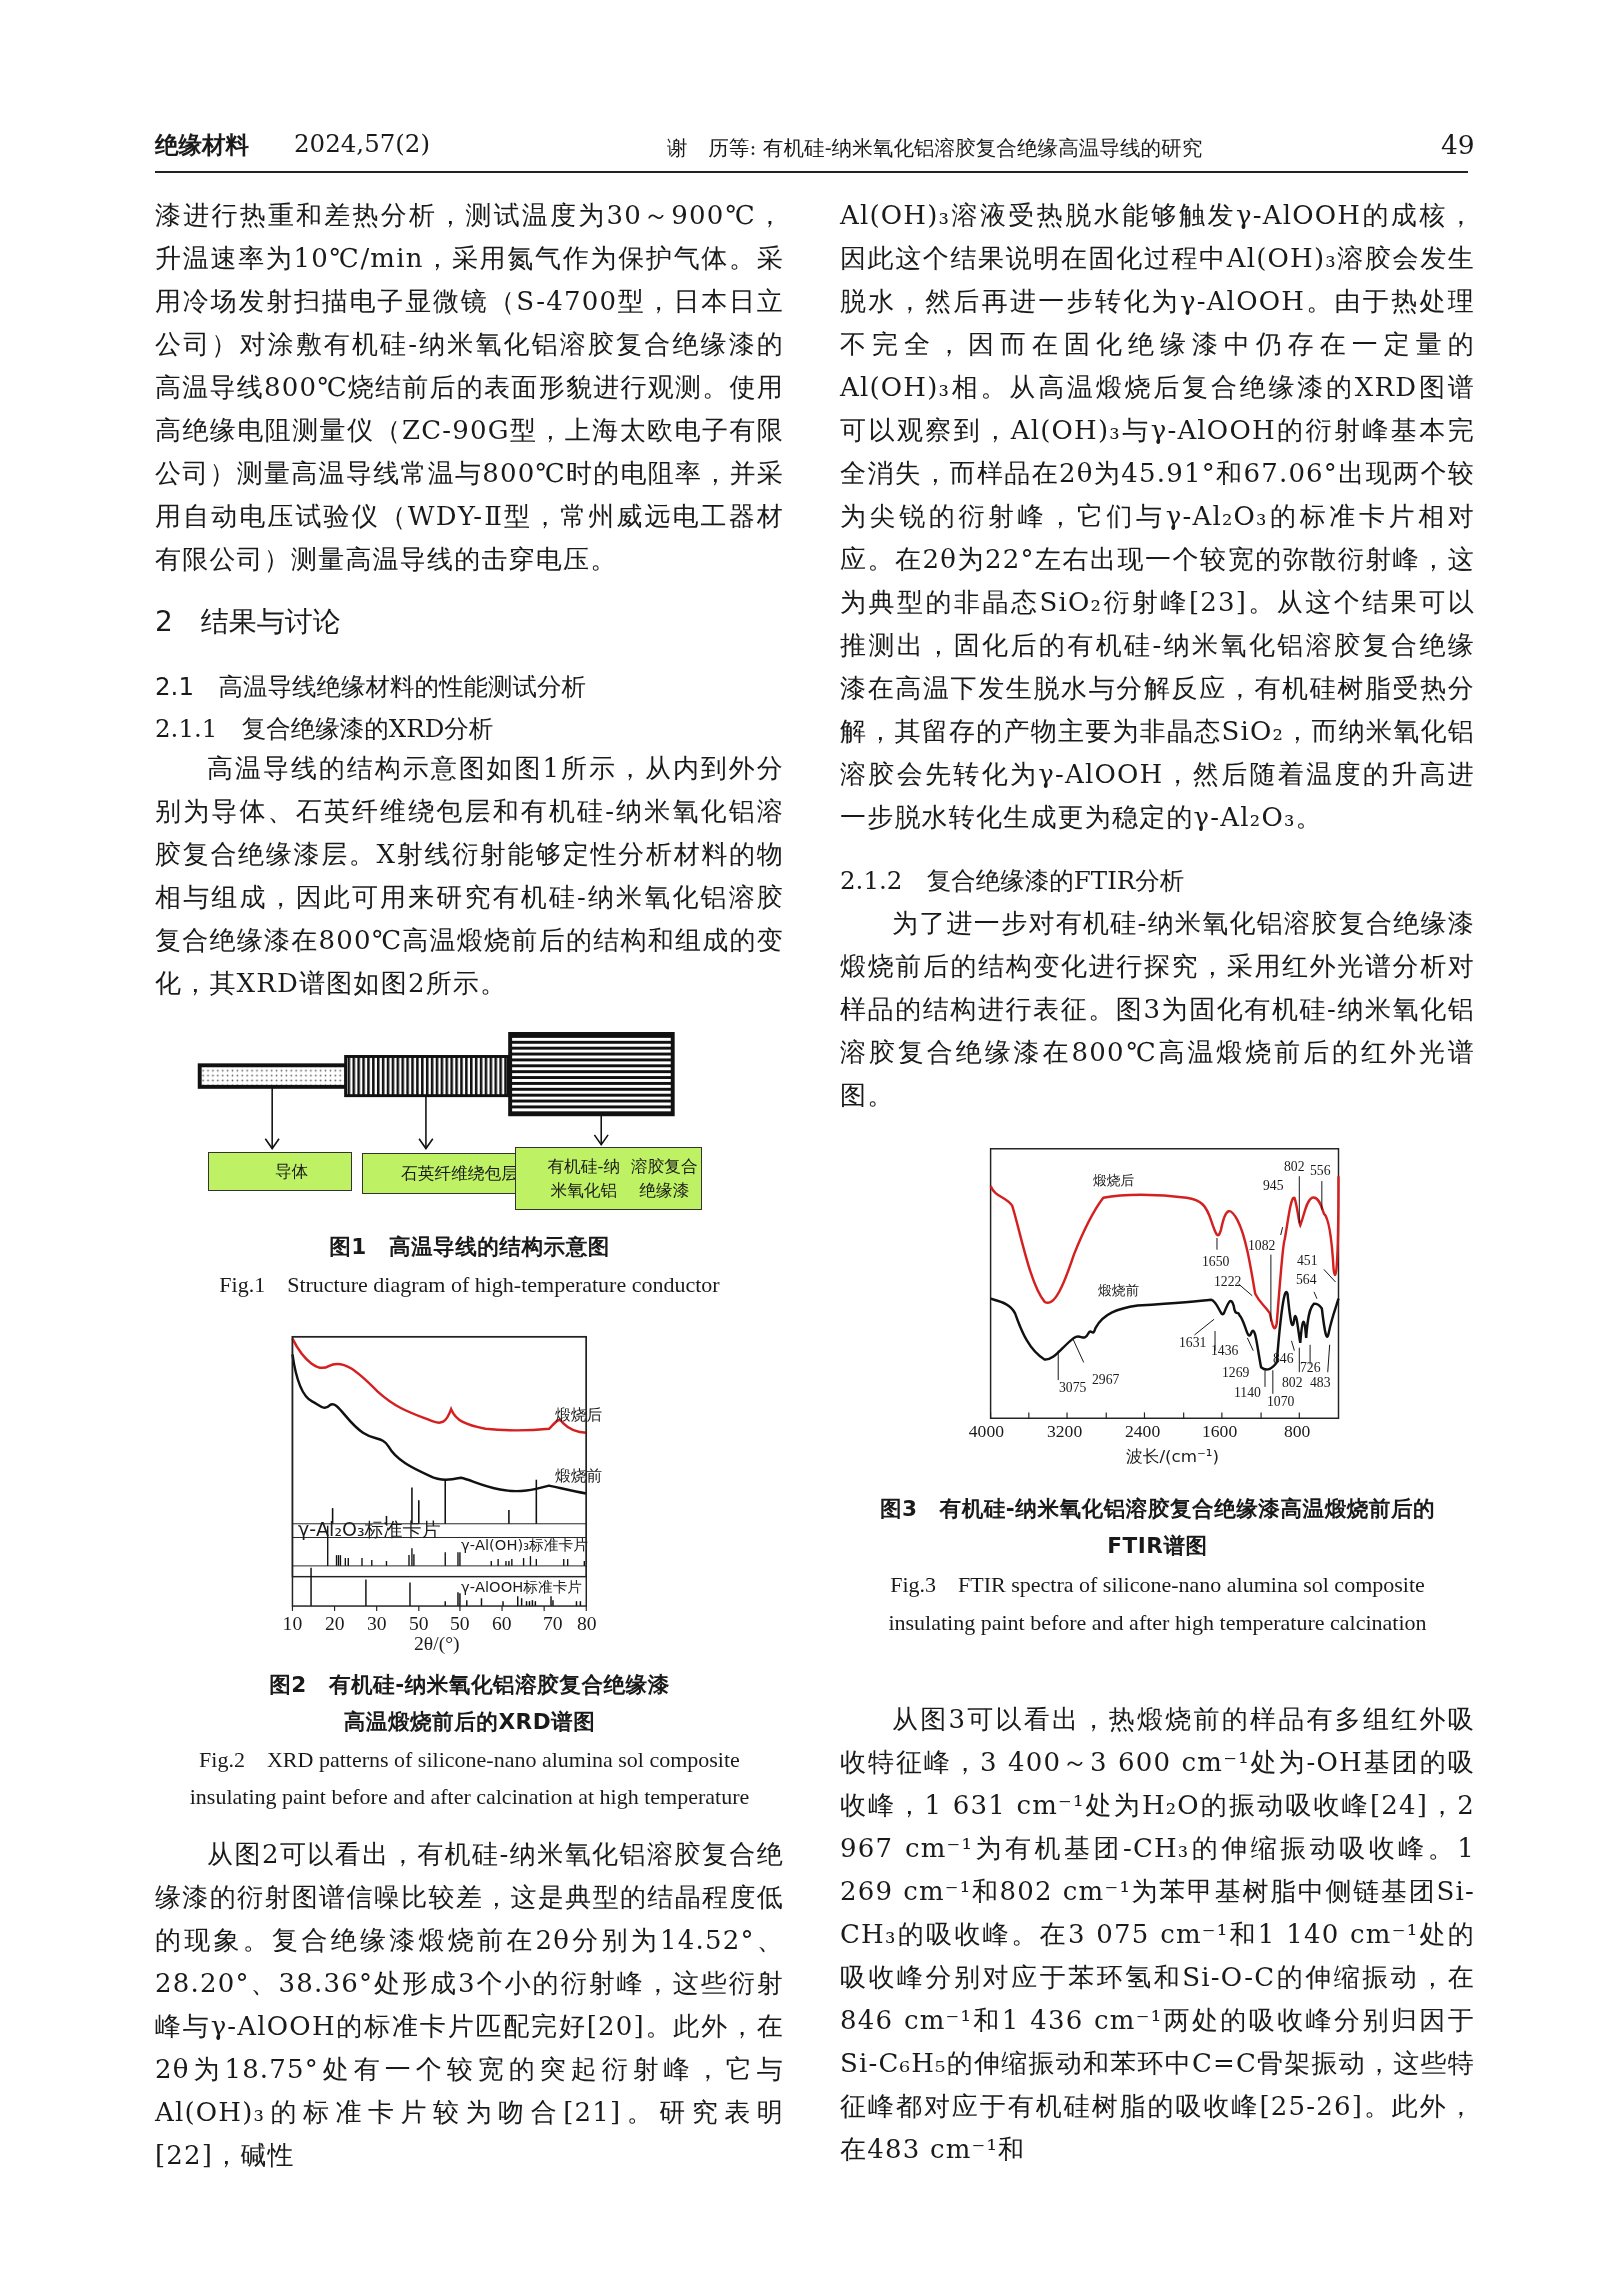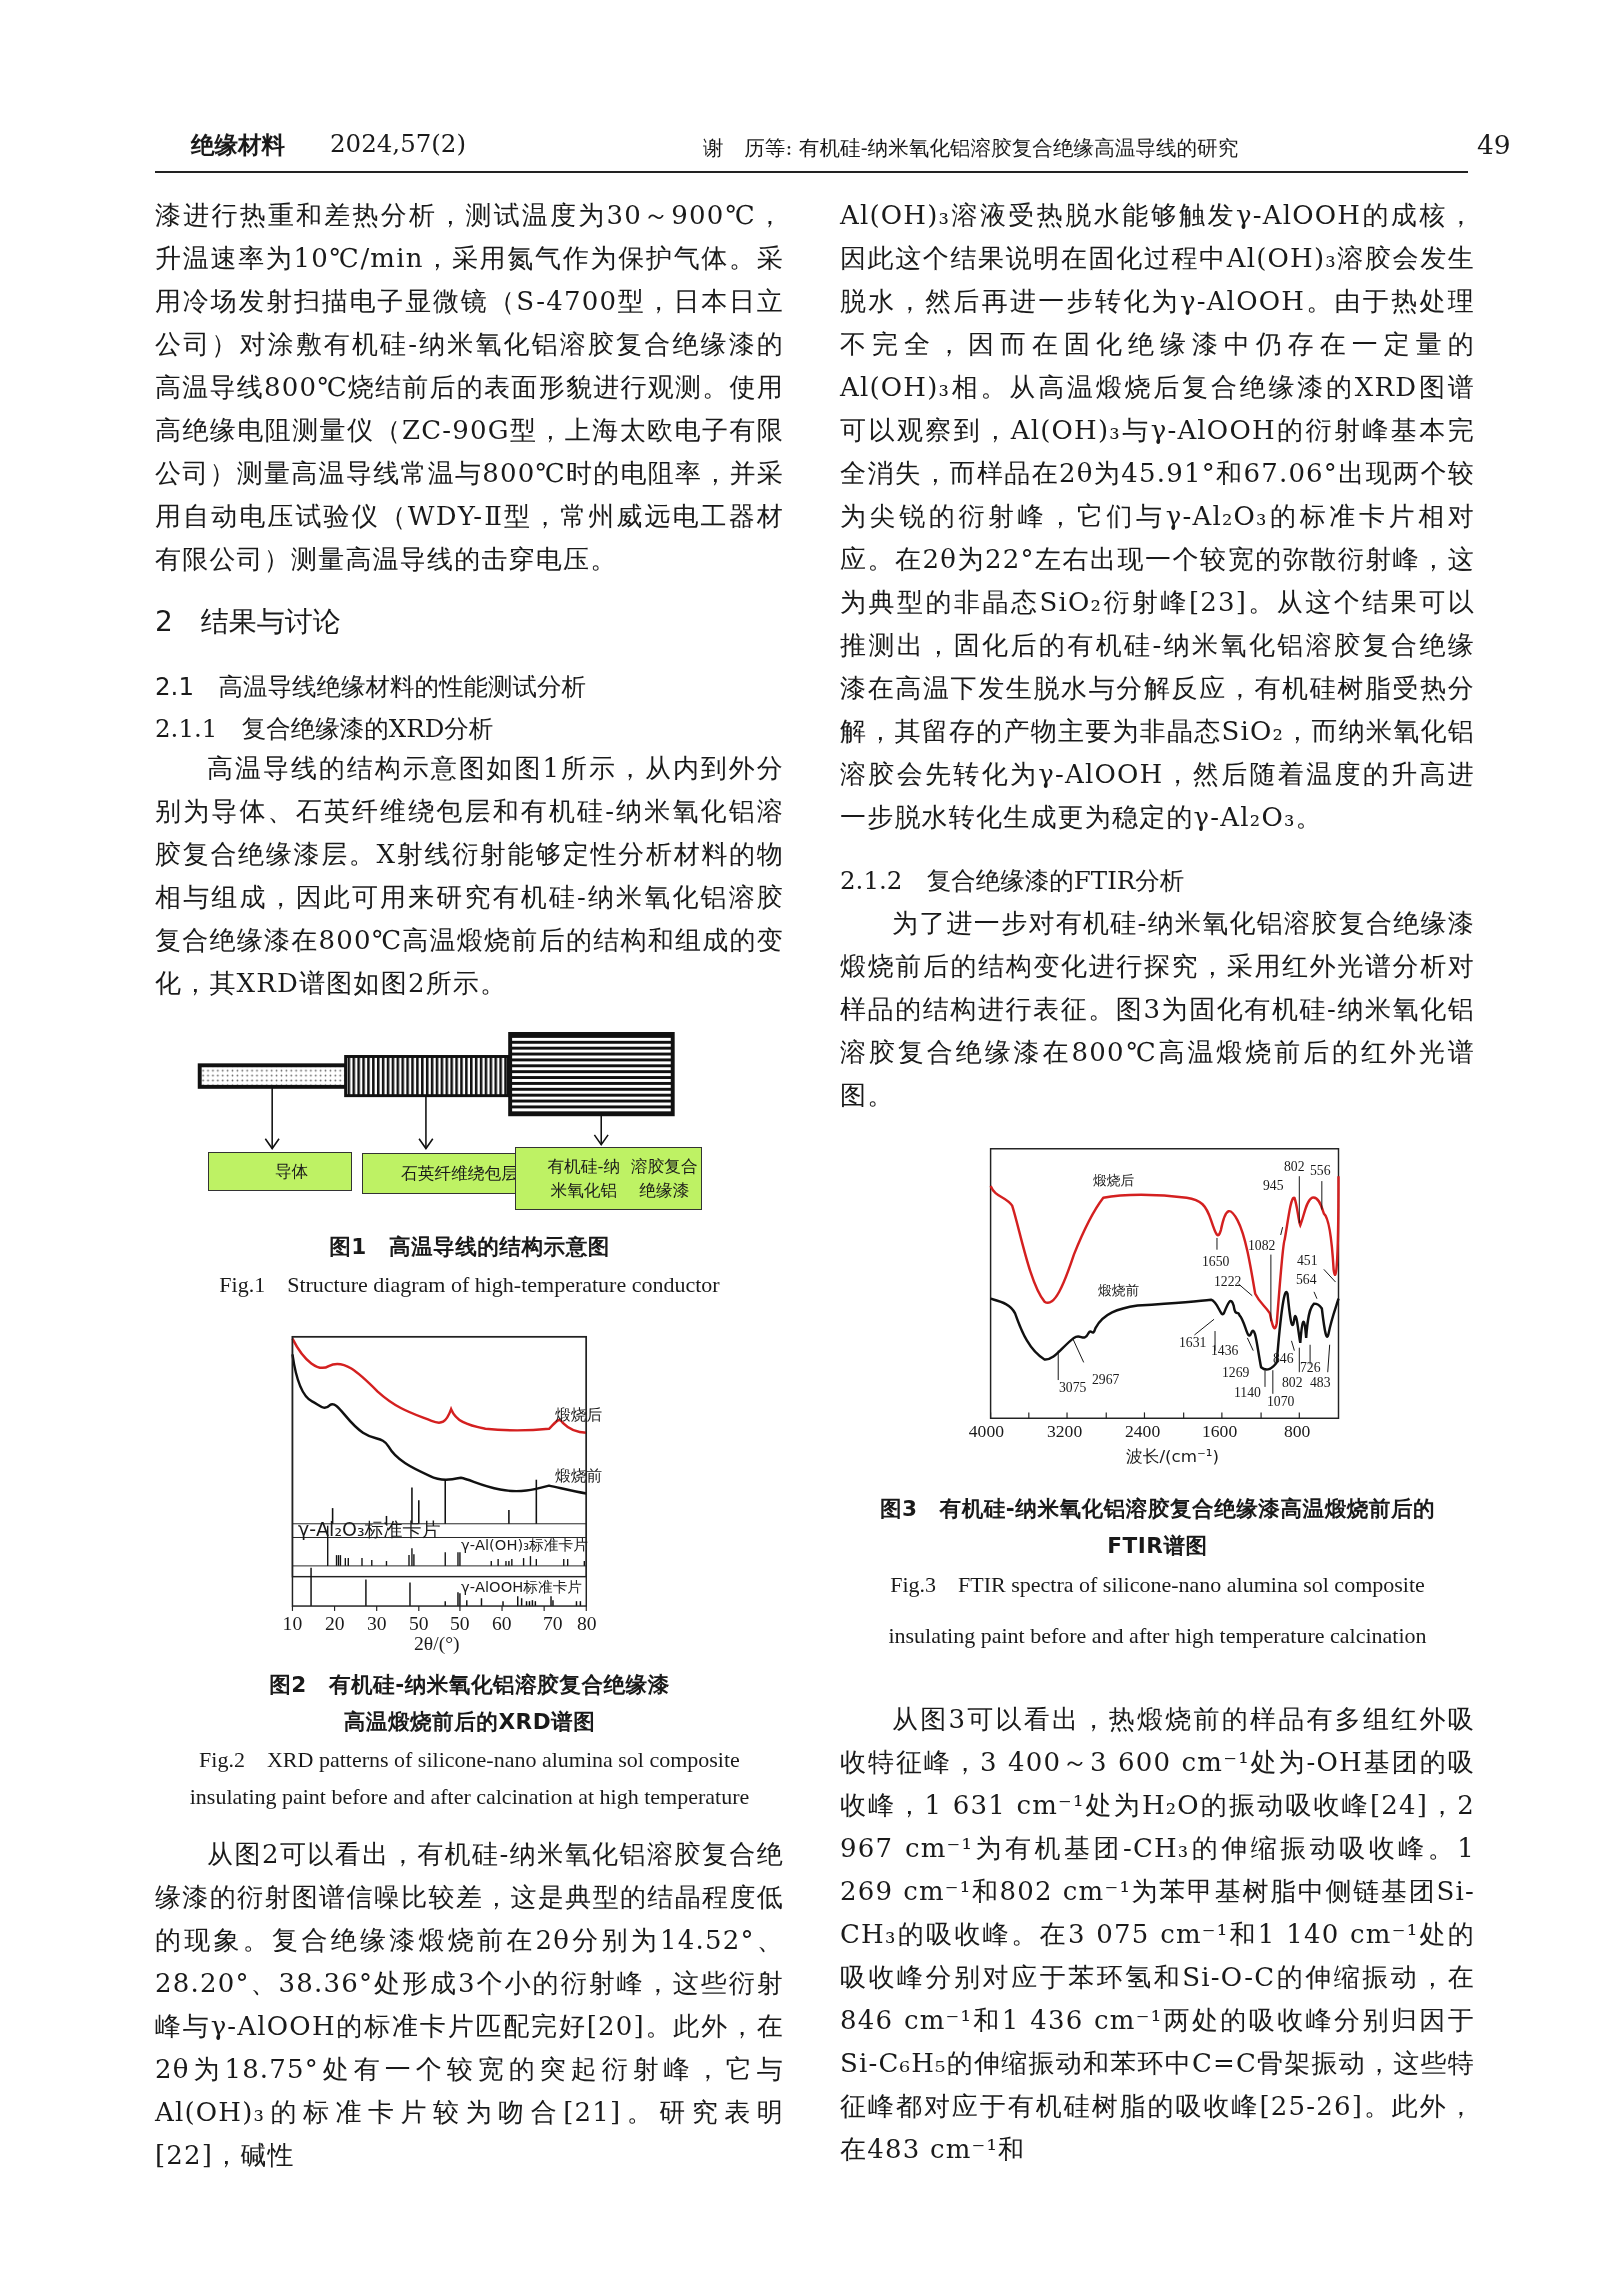--- a/index.html
+++ b/index.html
@@ -1,19 +1,19 @@
 <!DOCTYPE html>
 <html><head>
 <meta charset="utf-8">
 <style>
   html, body { margin:0; padding:0; background:#ffffff; }
   body { width:1621px; height:2293px; position:relative; overflow:hidden;
          font-family:"DejaVu Serif","Liberation Serif",serif; color:#1a1a1a; }
   .abs { position:absolute; }
-  .hdr { top:129px; font-size:24.5px;margin-left:36px; }
+  .hdr { top:129px; font-size:24.5px; }
   .hdr-rule { left:155px; top:171px; width:1313px; height:2px; background:#222; }
   .col { position:absolute; font-size:26px; line-height:43px; text-align:justify; letter-spacing:1.2px; }
   .col p { margin:0; }
   .col .indent { text-indent:2em; }
   .sec { font-family:"DejaVu Sans","Liberation Sans",sans-serif; font-size:28px; }
   .sub { font-family:"DejaVu Sans","Liberation Sans",sans-serif; font-size:25.5px; }
   .sub2 { font-size:25.5px; }
   .cap-zh { font-family:"DejaVu Sans","Liberation Sans",sans-serif; font-size:21.6px; text-align:center; font-weight:bold; letter-spacing:0.5px; }
   .cap-en { font-family:"Liberation Serif",serif; font-size:22px; text-align:center; line-height:37px; }
   .fig-label { font-family:"DejaVu Sans","Liberation Sans",sans-serif; font-size:15.7px; }
@@ -269,18 +269,18 @@
   <div class="abs tick" style="left:86px;top:284px;font-size:17.6px;">3200</div>
   <div class="abs tick" style="left:164px;top:284px;font-size:17.6px;">2400</div>
   <div class="abs tick" style="left:241px;top:284px;font-size:17.6px;">1600</div>
   <div class="abs tick" style="left:323px;top:284px;font-size:17.6px;">800</div>
   <div class="abs fig-label" style="left:165px;top:308px;font-size:16.7px;">波长/(cm⁻¹)</div>
 </div>
 
 <div class="abs cap-zh" style="left:840px;width:635px;top:1494px;">图3　有机硅-纳米氧化铝溶胶复合绝缘漆高温煅烧前后的</div>
 <div class="abs cap-zh" style="left:840px;width:635px;top:1531px;">FTIR谱图</div>
 <div class="abs cap-en" style="left:840px;width:635px;top:1566px;">Fig.3　FTIR spectra of silicone-nano alumina sol composite</div>
-<div class="abs cap-en" style="left:840px;width:635px;top:1604px;margin-top:13px;">insulating paint before and after high temperature calcination</div>
+<div class="abs cap-en" style="left:840px;width:635px;top:1604px;">insulating paint before and after high temperature calcination</div>
 
 <div class="col" style="left:840px;top:1698px;width:635px;">
   <p class="indent">从图3可以看出，热煅烧前的样品有多组红外吸收特征峰，3 400～3 600 cm⁻¹处为-OH基团的吸收峰，1 631 cm⁻¹处为H₂O的振动吸收峰[24]，2 967 cm⁻¹为有机基团-CH₃的伸缩振动吸收峰。1 269 cm⁻¹和802 cm⁻¹为苯甲基树脂中侧链基团Si-CH₃的吸收峰。在3 075 cm⁻¹和1 140 cm⁻¹处的吸收峰分别对应于苯环氢和Si-O-C的伸缩振动，在846 cm⁻¹和1 436 cm⁻¹两处的吸收峰分别归因于Si-C₆H₅的伸缩振动和苯环中C=C骨架振动，这些特征峰都对应于有机硅树脂的吸收峰[25-26]。此外，在483 cm⁻¹和</p>
 </div>
 
 
 </body></html>

